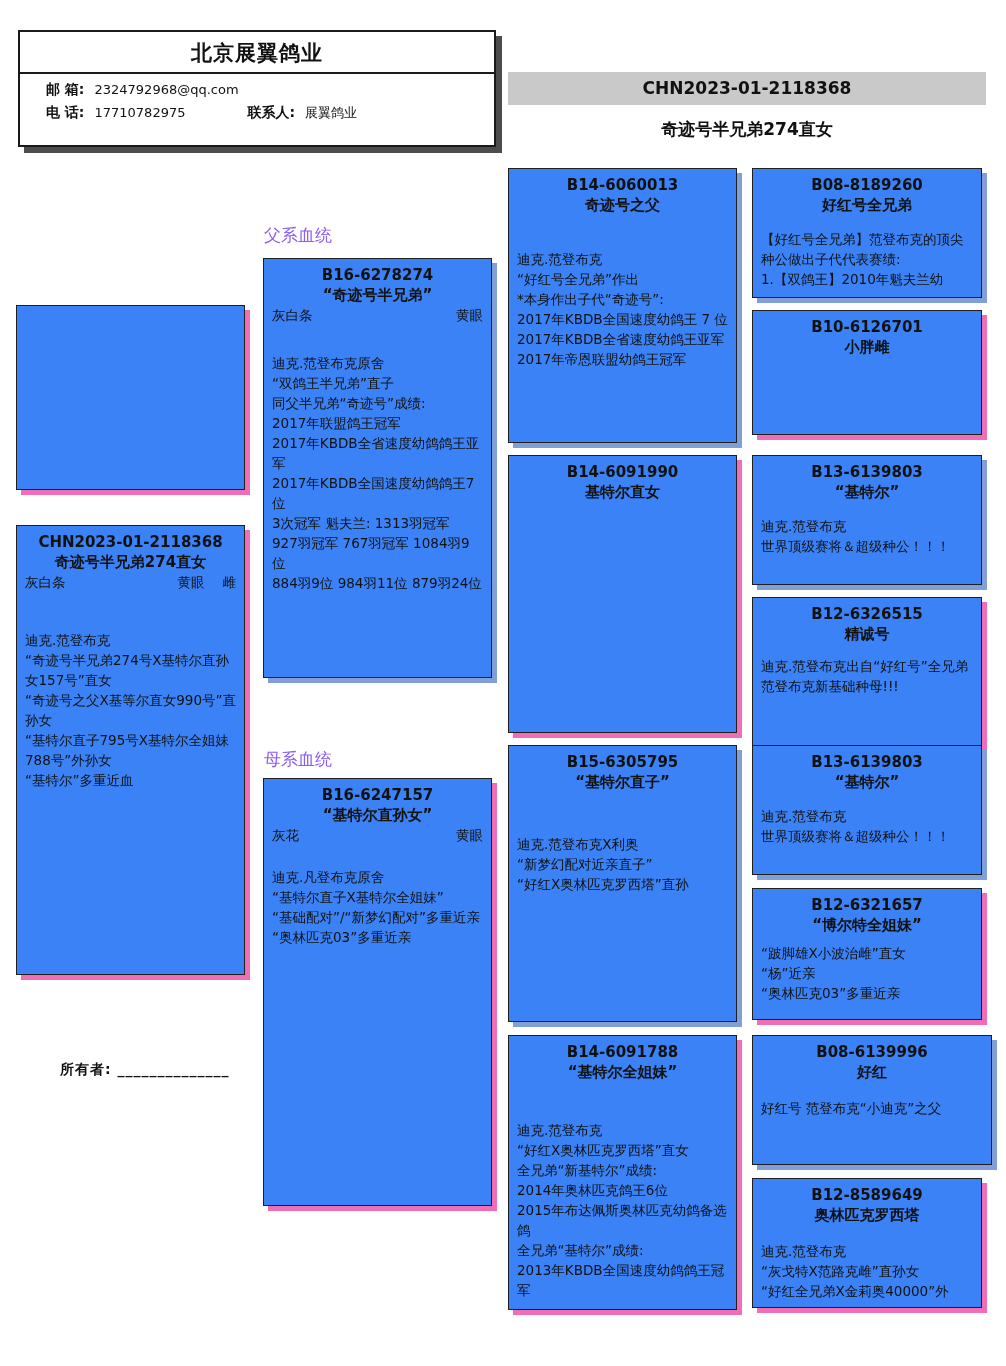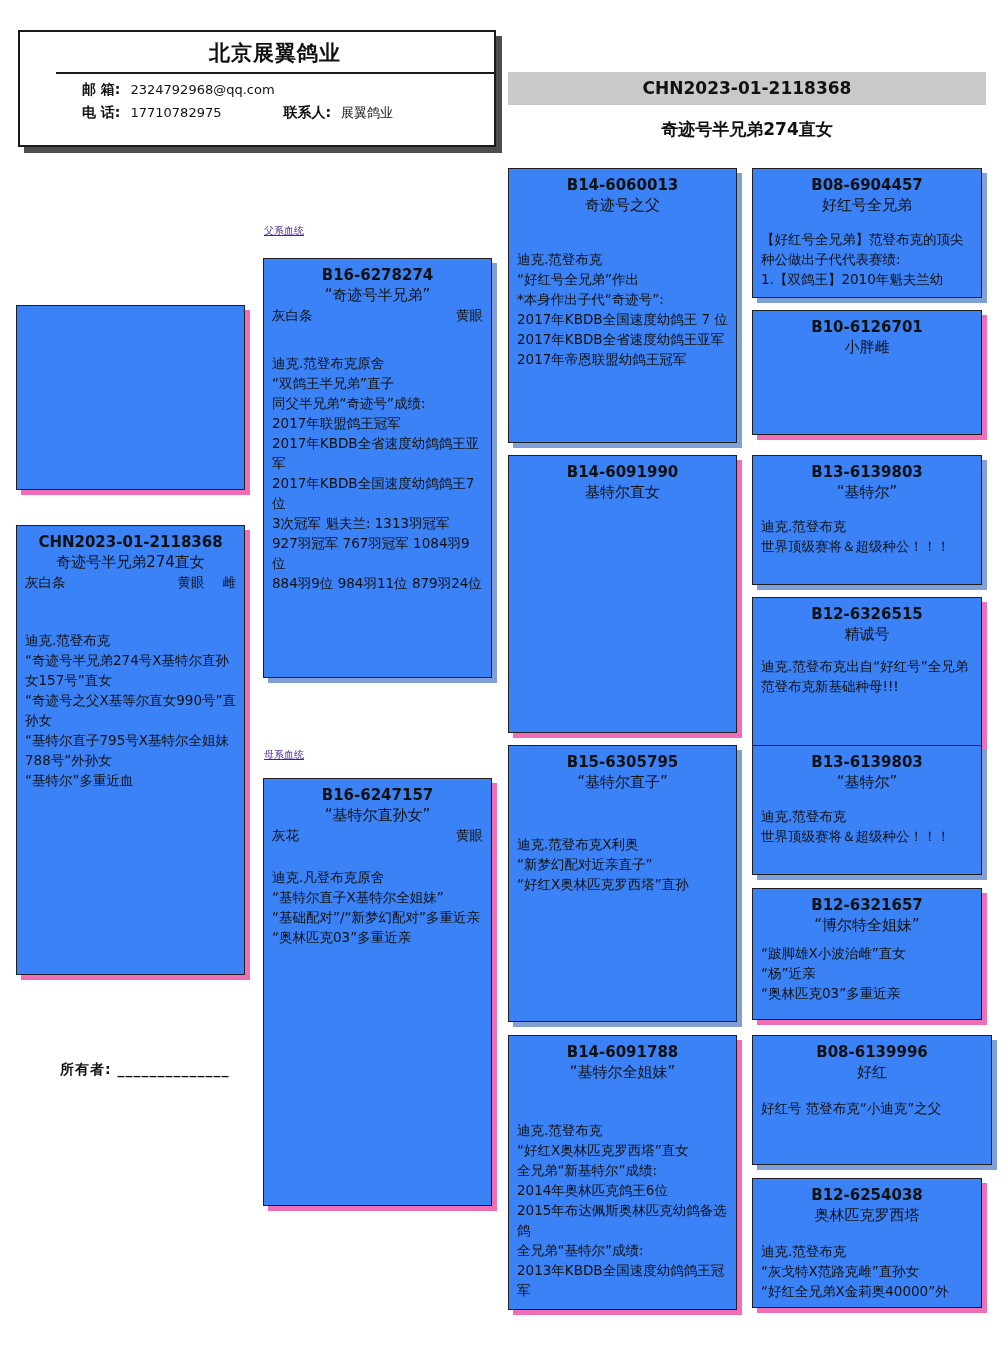--- a/index.html
+++ b/index.html
@@ -2,43 +2,43 @@
 <html><head>
 <meta charset="utf-8">
 <style>
   * { margin:0; padding:0; box-sizing:border-box; }
   html,body { background:#ffffff; }
   body { font-family:"DejaVu Sans","Liberation Sans",sans-serif; color:#111; }
   .page { position:relative; width:1006px; height:1366px; background:#fff; overflow:hidden; }
 
   
   .company-card { position:absolute; left:18px; top:30px; width:478px; height:117px;
-    background:#fff; border:2px solid #1a1a1a; box-shadow:6px 6px 0 #4d4d4d;padding-left:36px; }
+    background:#fff; border:2px solid #1a1a1a; box-shadow:6px 6px 0 #4d4d4d; }
   .company-title { text-align:center; font-size:21px; font-weight:bold; padding:7px 0 5px;
     border-bottom:2px solid #1a1a1a; letter-spacing:1px; }
   .company-rows { padding:4px 0 0 26px; }
   .crow { line-height:23px; font-size:13px; white-space:nowrap; }
   .clabel { font-weight:bold; font-size:14px; margin-right:10px; }
   .clabel2 { font-weight:bold; font-size:14px; margin-left:62px; margin-right:10px; }
 
   
   .banner { position:absolute; left:508px; top:72px; width:478px; height:33px;
     background:#c9c9c9; text-align:center; line-height:33px; font-weight:bold; font-size:17px; }
   .subtitle { position:absolute; left:508px; top:118px; width:478px; text-align:center;
     font-weight:bold; font-size:17px; }
 
-  .section-label { position:absolute; font-size:10px; color:#4c1d95;text-decoration:underline; }
+  .section-label { position:absolute; font-size:17px; color:#8b5cf6; }
   .owner { position:absolute; left:60px; top:1030px; font-size:14px; font-weight:bold; letter-spacing:1px;margin-top:31px; }
 
   
   .pbox { position:absolute; background:#3b82f6; border:1px solid #1f1f1f; padding:6px 8px; overflow:hidden; }
   .pbox.male   { box-shadow:5px 5px 0 #7f9fd6; }
   .pbox.female { box-shadow:5px 5px 0 #f06eb6; }
   .ring  { text-align:center; font-weight:bold; font-size:15px; line-height:20px; }
-  .bname { text-align:center; font-weight:normal; font-size:15px; line-height:20px; }
+  .bname { text-align:center; font-weight:bold; font-size:15px; line-height:20px; }
   .traits { display:flex; align-items:baseline; font-size:13.5px; line-height:20px; }
   .t-color { flex:1; }
   .t-sex { margin-left:18px; }
   .pbody { font-size:13.5px; line-height:20px; white-space:pre-line; word-break:break-all; }
 </style>
 </head>
 <body>
 
 <div class="page">
 
@@ -137,21 +137,21 @@
     <div class="pbody" style="margin-top:38px">迪克.范登布克
 “好红X奥林匹克罗西塔”直女
 全兄弟“新基特尔”成绩:
 2014年奥林匹克鸽王6位
 2015年布达佩斯奥林匹克幼鸽备选鸽
 全兄弟“基特尔”成绩:
 2013年KBDB全国速度幼鸽鸽王冠军</div>
   </div>
 
   <div class="pbox male" style="left:752px;top:168px;width:230px;height:130px">
-    <div class="ring">B08-6904457</div>
+    <div class="ring">B08-8189260</div>
     <div class="bname">好红号全兄弟</div>
     <div class="pbody" style="margin-top:14px">【好红号全兄弟】范登布克的顶尖种公做出子代代表赛绩:
 1.【双鸽王】2010年魁夫兰幼</div>
   </div>
 
   <div class="pbox female" style="left:752px;top:310px;width:230px;height:125px">
     <div class="ring">B10-6126701</div>
     <div class="bname">小胖雌</div>
     <div class="pbody" style="margin-top:14px"></div>
   </div>
@@ -184,21 +184,21 @@
 “奥林匹克03”多重近亲</div>
   </div>
 
   <div class="pbox male" style="left:752px;top:1035px;width:240px;height:130px">
     <div class="ring">B08-6139996</div>
     <div class="bname">好红</div>
     <div class="pbody" style="margin-top:16px">好红号 范登布克“小迪克”之父</div>
   </div>
 
   <div class="pbox female" style="left:752px;top:1178px;width:230px;height:130px">
-    <div class="ring">B12-6254038</div>
+    <div class="ring">B12-8589649</div>
     <div class="bname">奥林匹克罗西塔</div>
     <div class="pbody" style="margin-top:16px">迪克.范登布克
 “灰戈特X范路克雌”直孙女
 “好红全兄弟X金莉奥40000”外</div>
   </div>
 
   <div class="owner">所有者: ______________</div>
 
 </div>
 

